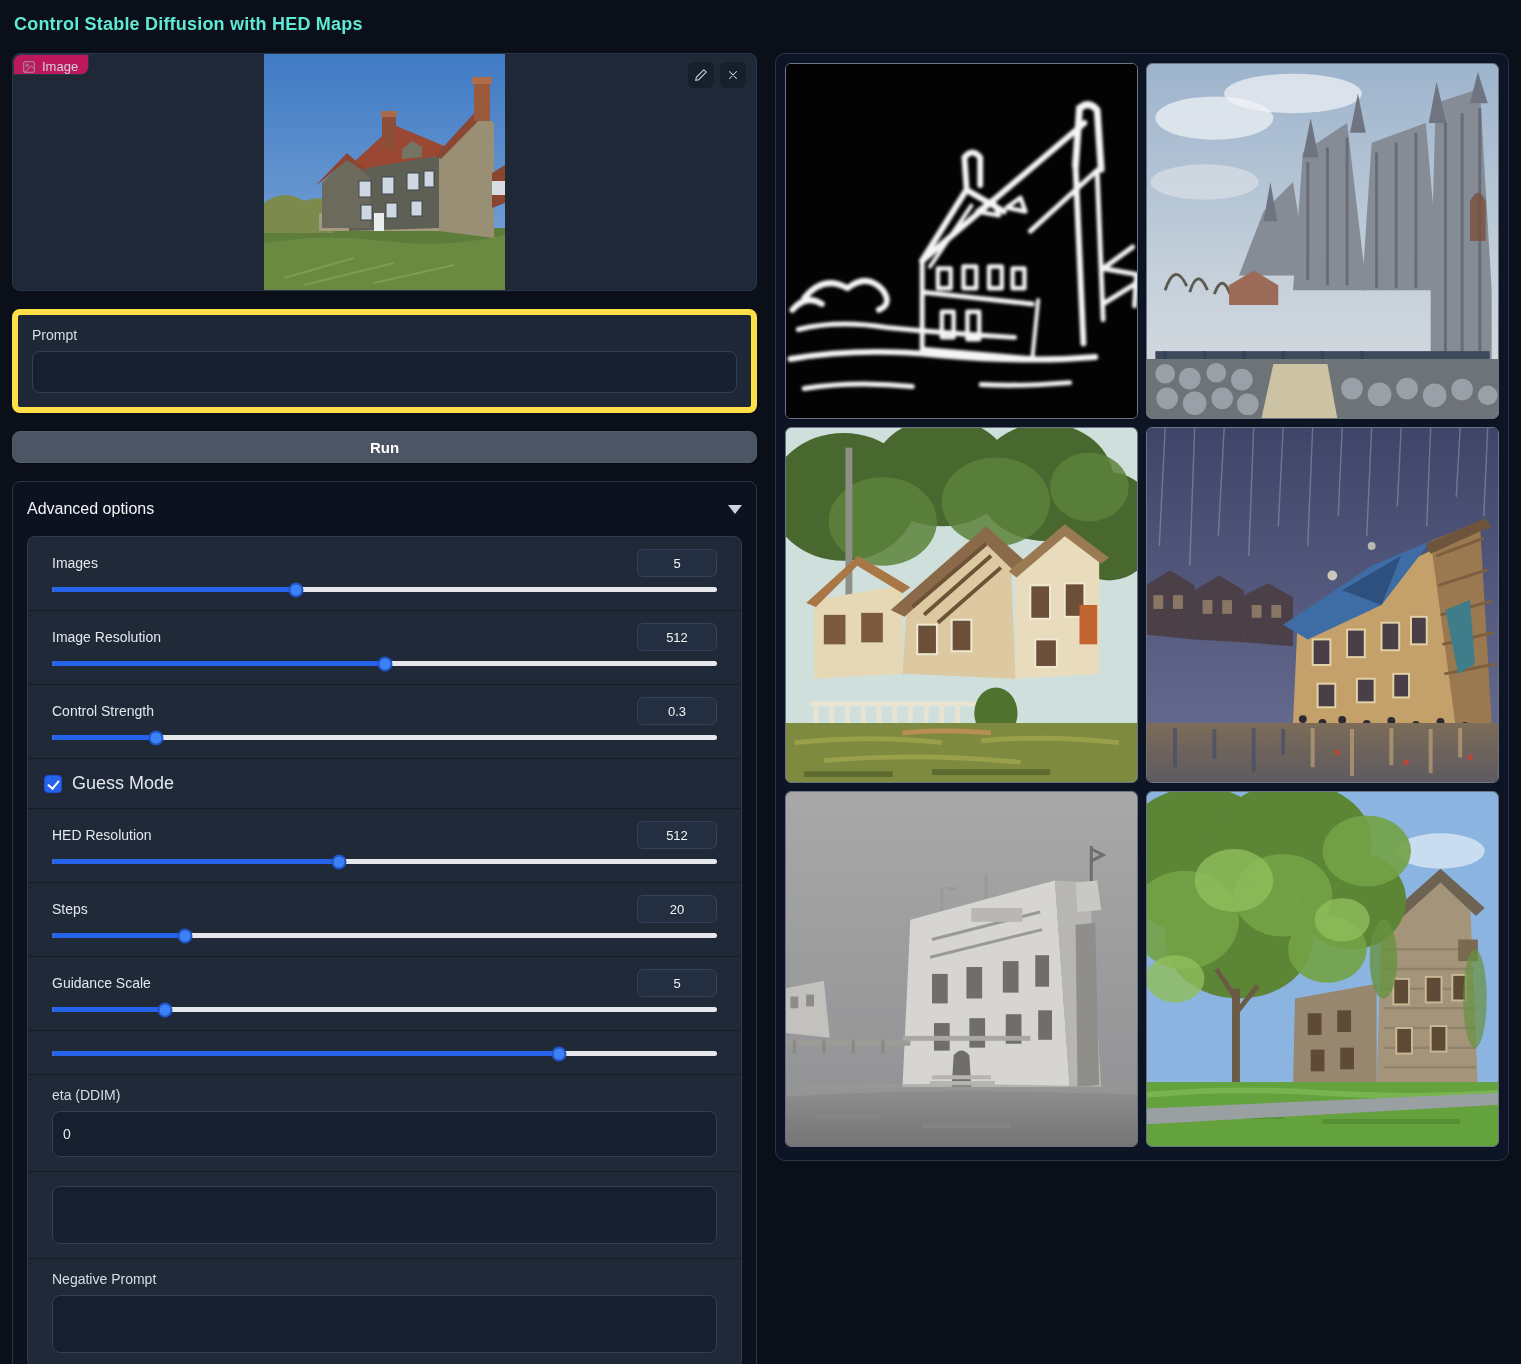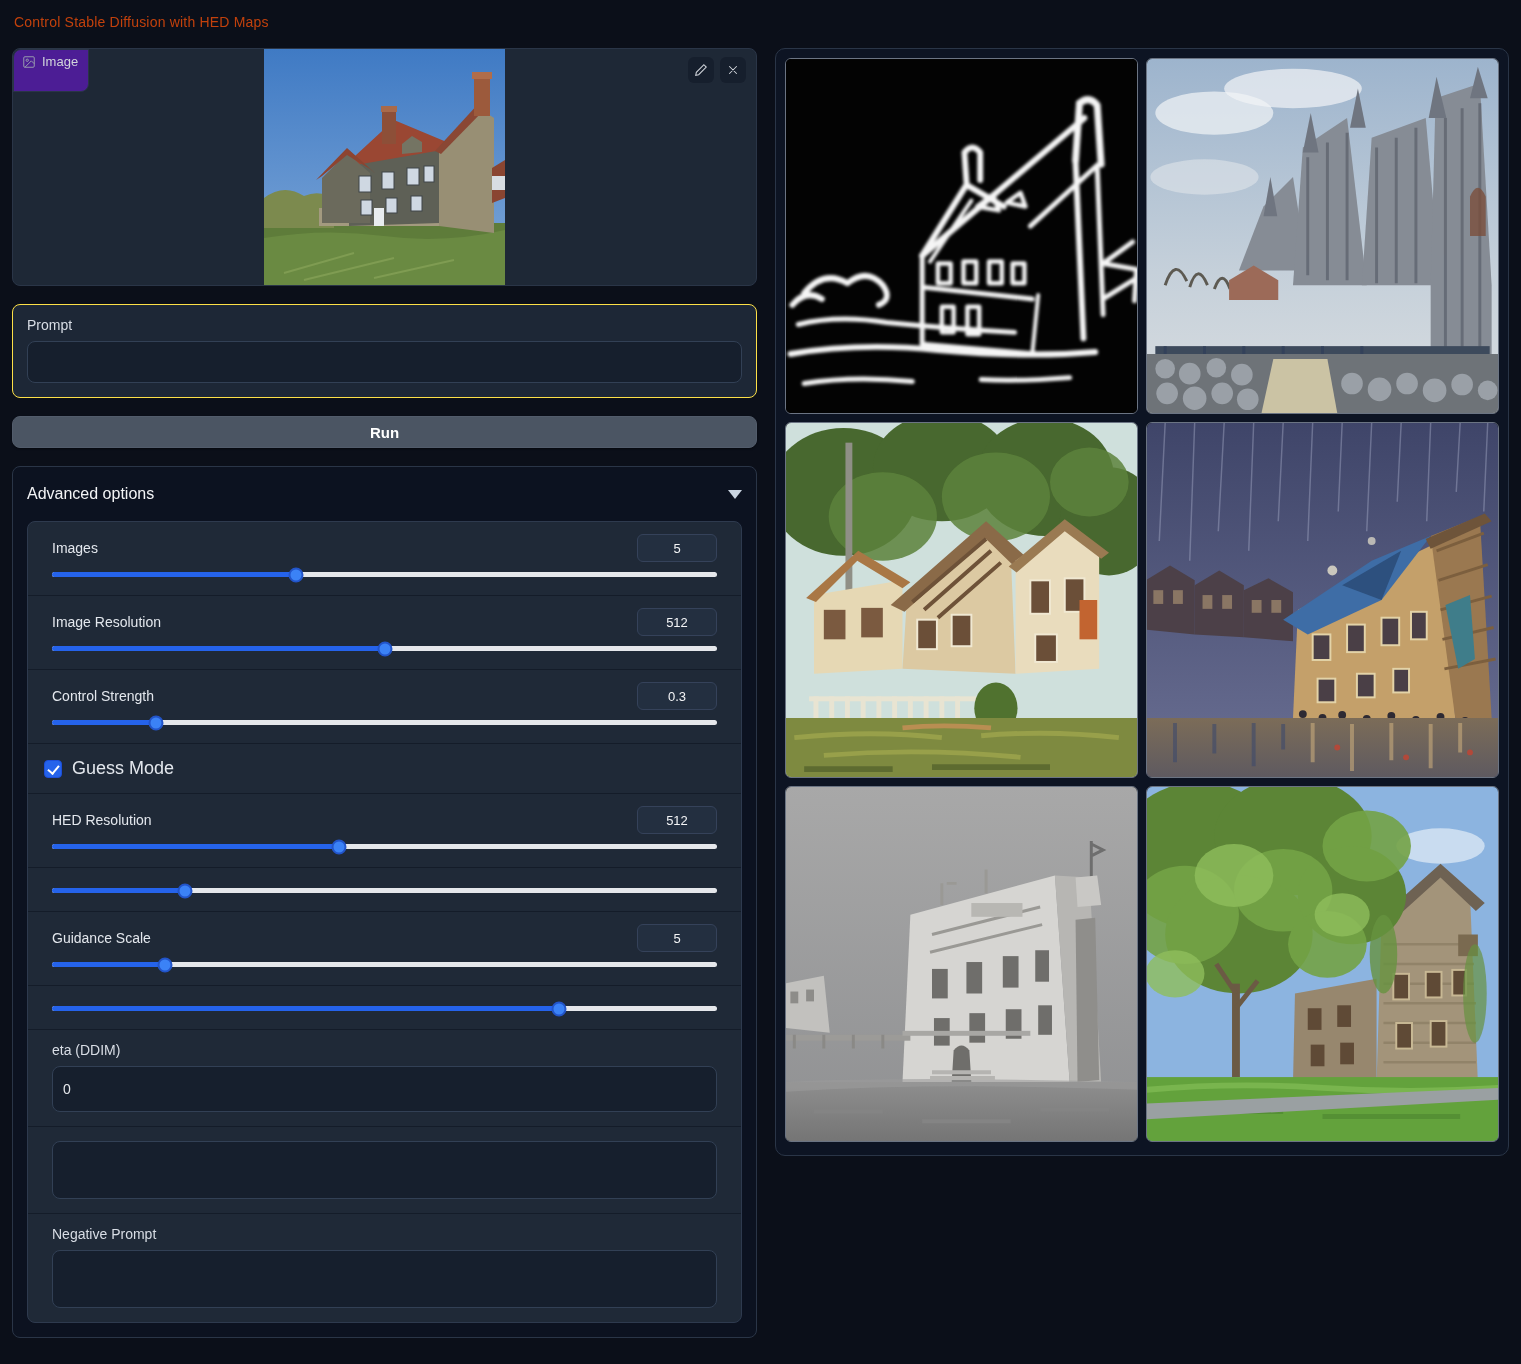--- a/index.html
+++ b/index.html
@@ -1,27 +1,27 @@
 <!DOCTYPE html>
 <html><head>
 <meta charset="utf-8">
 <style>
   * { margin:0; padding:0; box-sizing:border-box; }
   html,body { width:1521px; height:1364px; background:#0b0f19; font-family:"Liberation Sans", sans-serif; color:#e5e7eb; overflow:hidden; }
   .page { padding:10px 12px; }
-  .app-title { font-size:14px; font-weight:normal; color:#c2410c; margin:4px 0 18px 2px; letter-spacing:.2px; }
+  .app-title { font-size:18px; font-weight:bold; color:#5eead4; margin:4px 0 18px 2px; letter-spacing:.2px; }
   .main-row { display:flex; gap:18px; align-items:flex-start; }
   .left-col { width:745px; flex:0 0 745px; }
 
   
-  .block { background:#1d2736; border:1px solid #fde047; border-radius:8px; }
+  .block { background:#1d2736; border:6px solid #fde047; border-radius:8px; }
 
   
   .image-block { position:relative; height:238px; margin-bottom:18px; background:#1e2836; border:1px solid #2a3547; border-radius:8px; overflow:hidden; }
-  .image-label-chip { position:absolute; top:0; left:0; z-index:3; display:flex; align-items:center; gap:6px; background:#4c1d95; border:1px solid #2a3547; border-top-left-radius:8px; border-bottom-right-radius:8px; padding:4px 10px 22px 8px; font-size:13px; color:#d1d5db; }
+  .image-label-chip { position:absolute; top:0; left:0; z-index:3; display:flex; align-items:center; gap:6px; background:#be185d; border:1px solid #2a3547; border-top-left-radius:8px; border-bottom-right-radius:8px; padding:4px 10px 0 8px; font-size:13px; color:#d1d5db; }
   .image-label-chip svg { width:14px; height:14px; stroke:#9ca3af; fill:none; stroke-width:1.6; }
   .image-toolbar { position:absolute; top:8px; right:10px; z-index:3; display:flex; gap:6px; }
   .icon-btn { width:26px; height:26px; display:flex; align-items:center; justify-content:center; border-radius:6px; background:rgba(17,24,39,.55); cursor:pointer; }
   .icon-btn svg { width:14px; height:14px; stroke:#d1d5db; fill:none; stroke-width:1.8; stroke-linecap:round; }
   .image-stage { position:absolute; inset:0; display:flex; align-items:center; justify-content:center; }
   .image-stage svg { width:241px; height:238px; display:block; }
 
   
   .prompt-block { padding:12px 14px 14px; margin-bottom:18px; }
   .field-label { display:block; font-size:14px; color:#d8dde5; margin-bottom:8px; }
@@ -206,20 +206,24 @@
               <span class="slider-label">HED Resolution</span>
               <div class="num-box">512</div>
             </div>
             <div class="track">
               <div class="fill" style="width: 43.1%;"></div>
               <div class="handle" style="left: 43.1%;"></div>
             </div>
           </div>
 
           <div class="form-row">
+            <div class="slider-head">
+              <span class="slider-label">Steps</span>
+              <div class="num-box">20</div>
+            </div>
             <div class="track">
               <div class="fill" style="width: 20%;"></div>
               <div class="handle" style="left: 20%;"></div>
             </div>
           </div>
 
           <div class="form-row">
             <div class="slider-head">
               <span class="slider-label">Guidance Scale</span>
               <div class="num-box">5</div>

